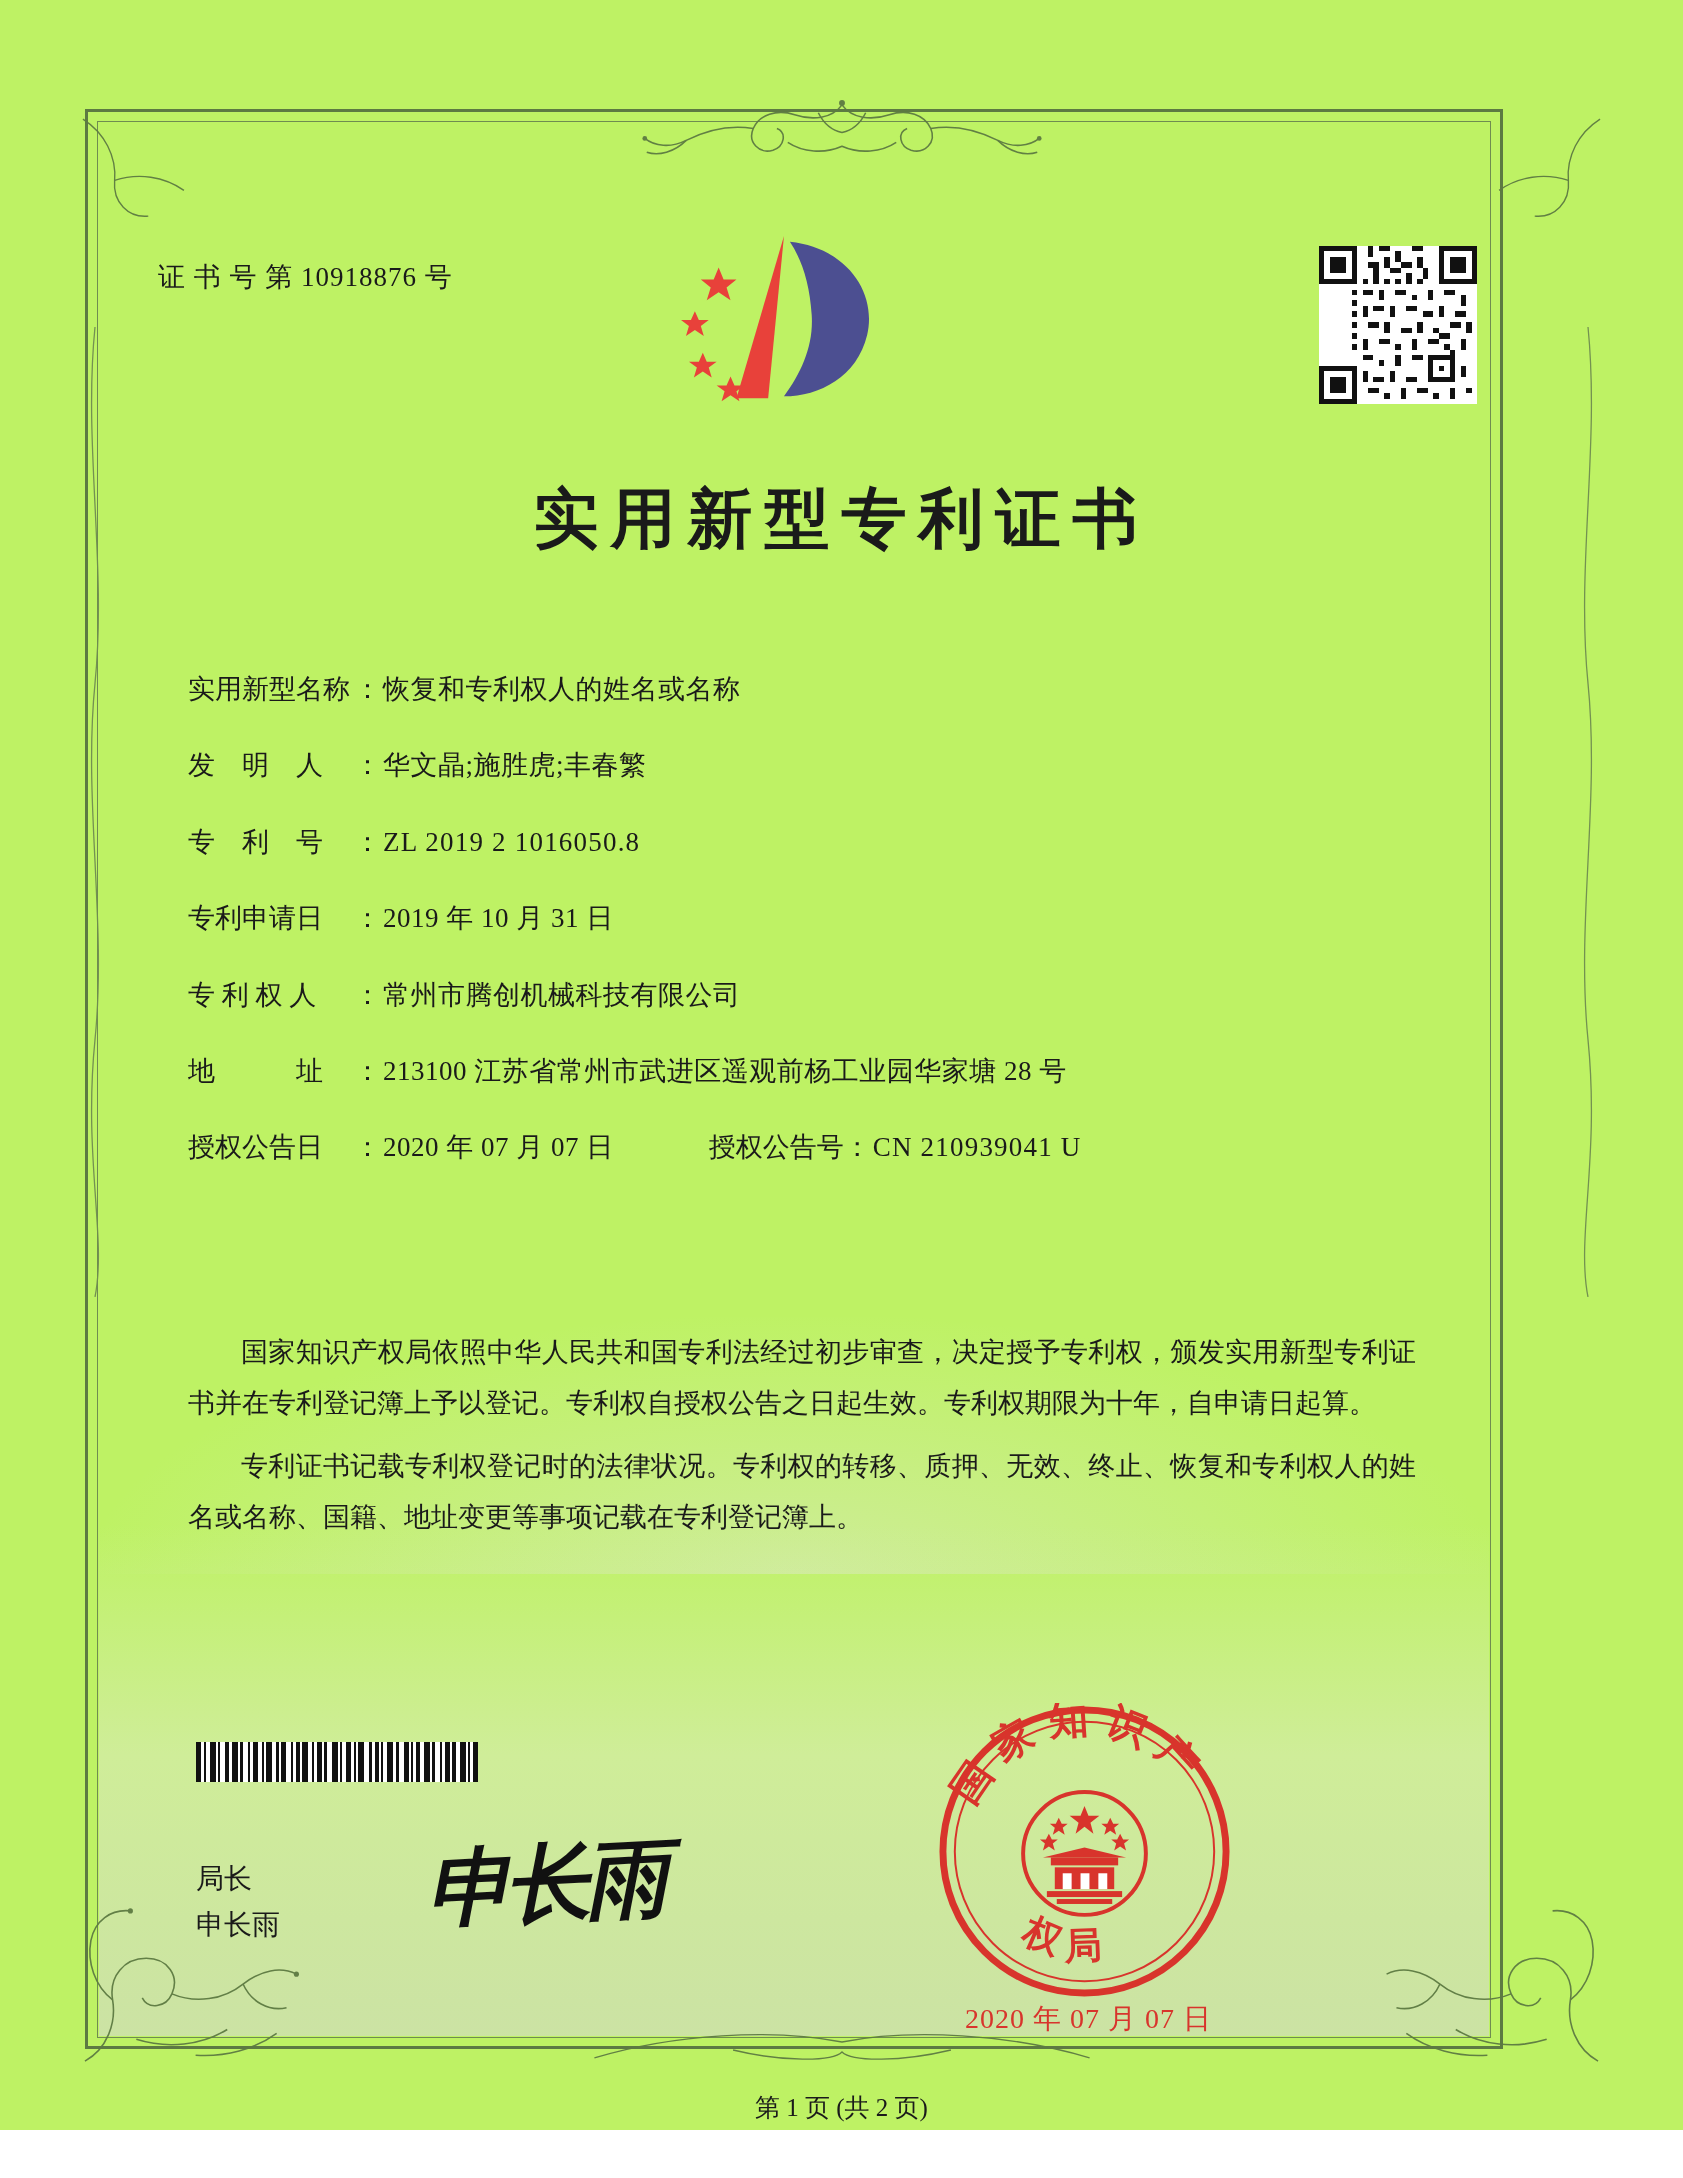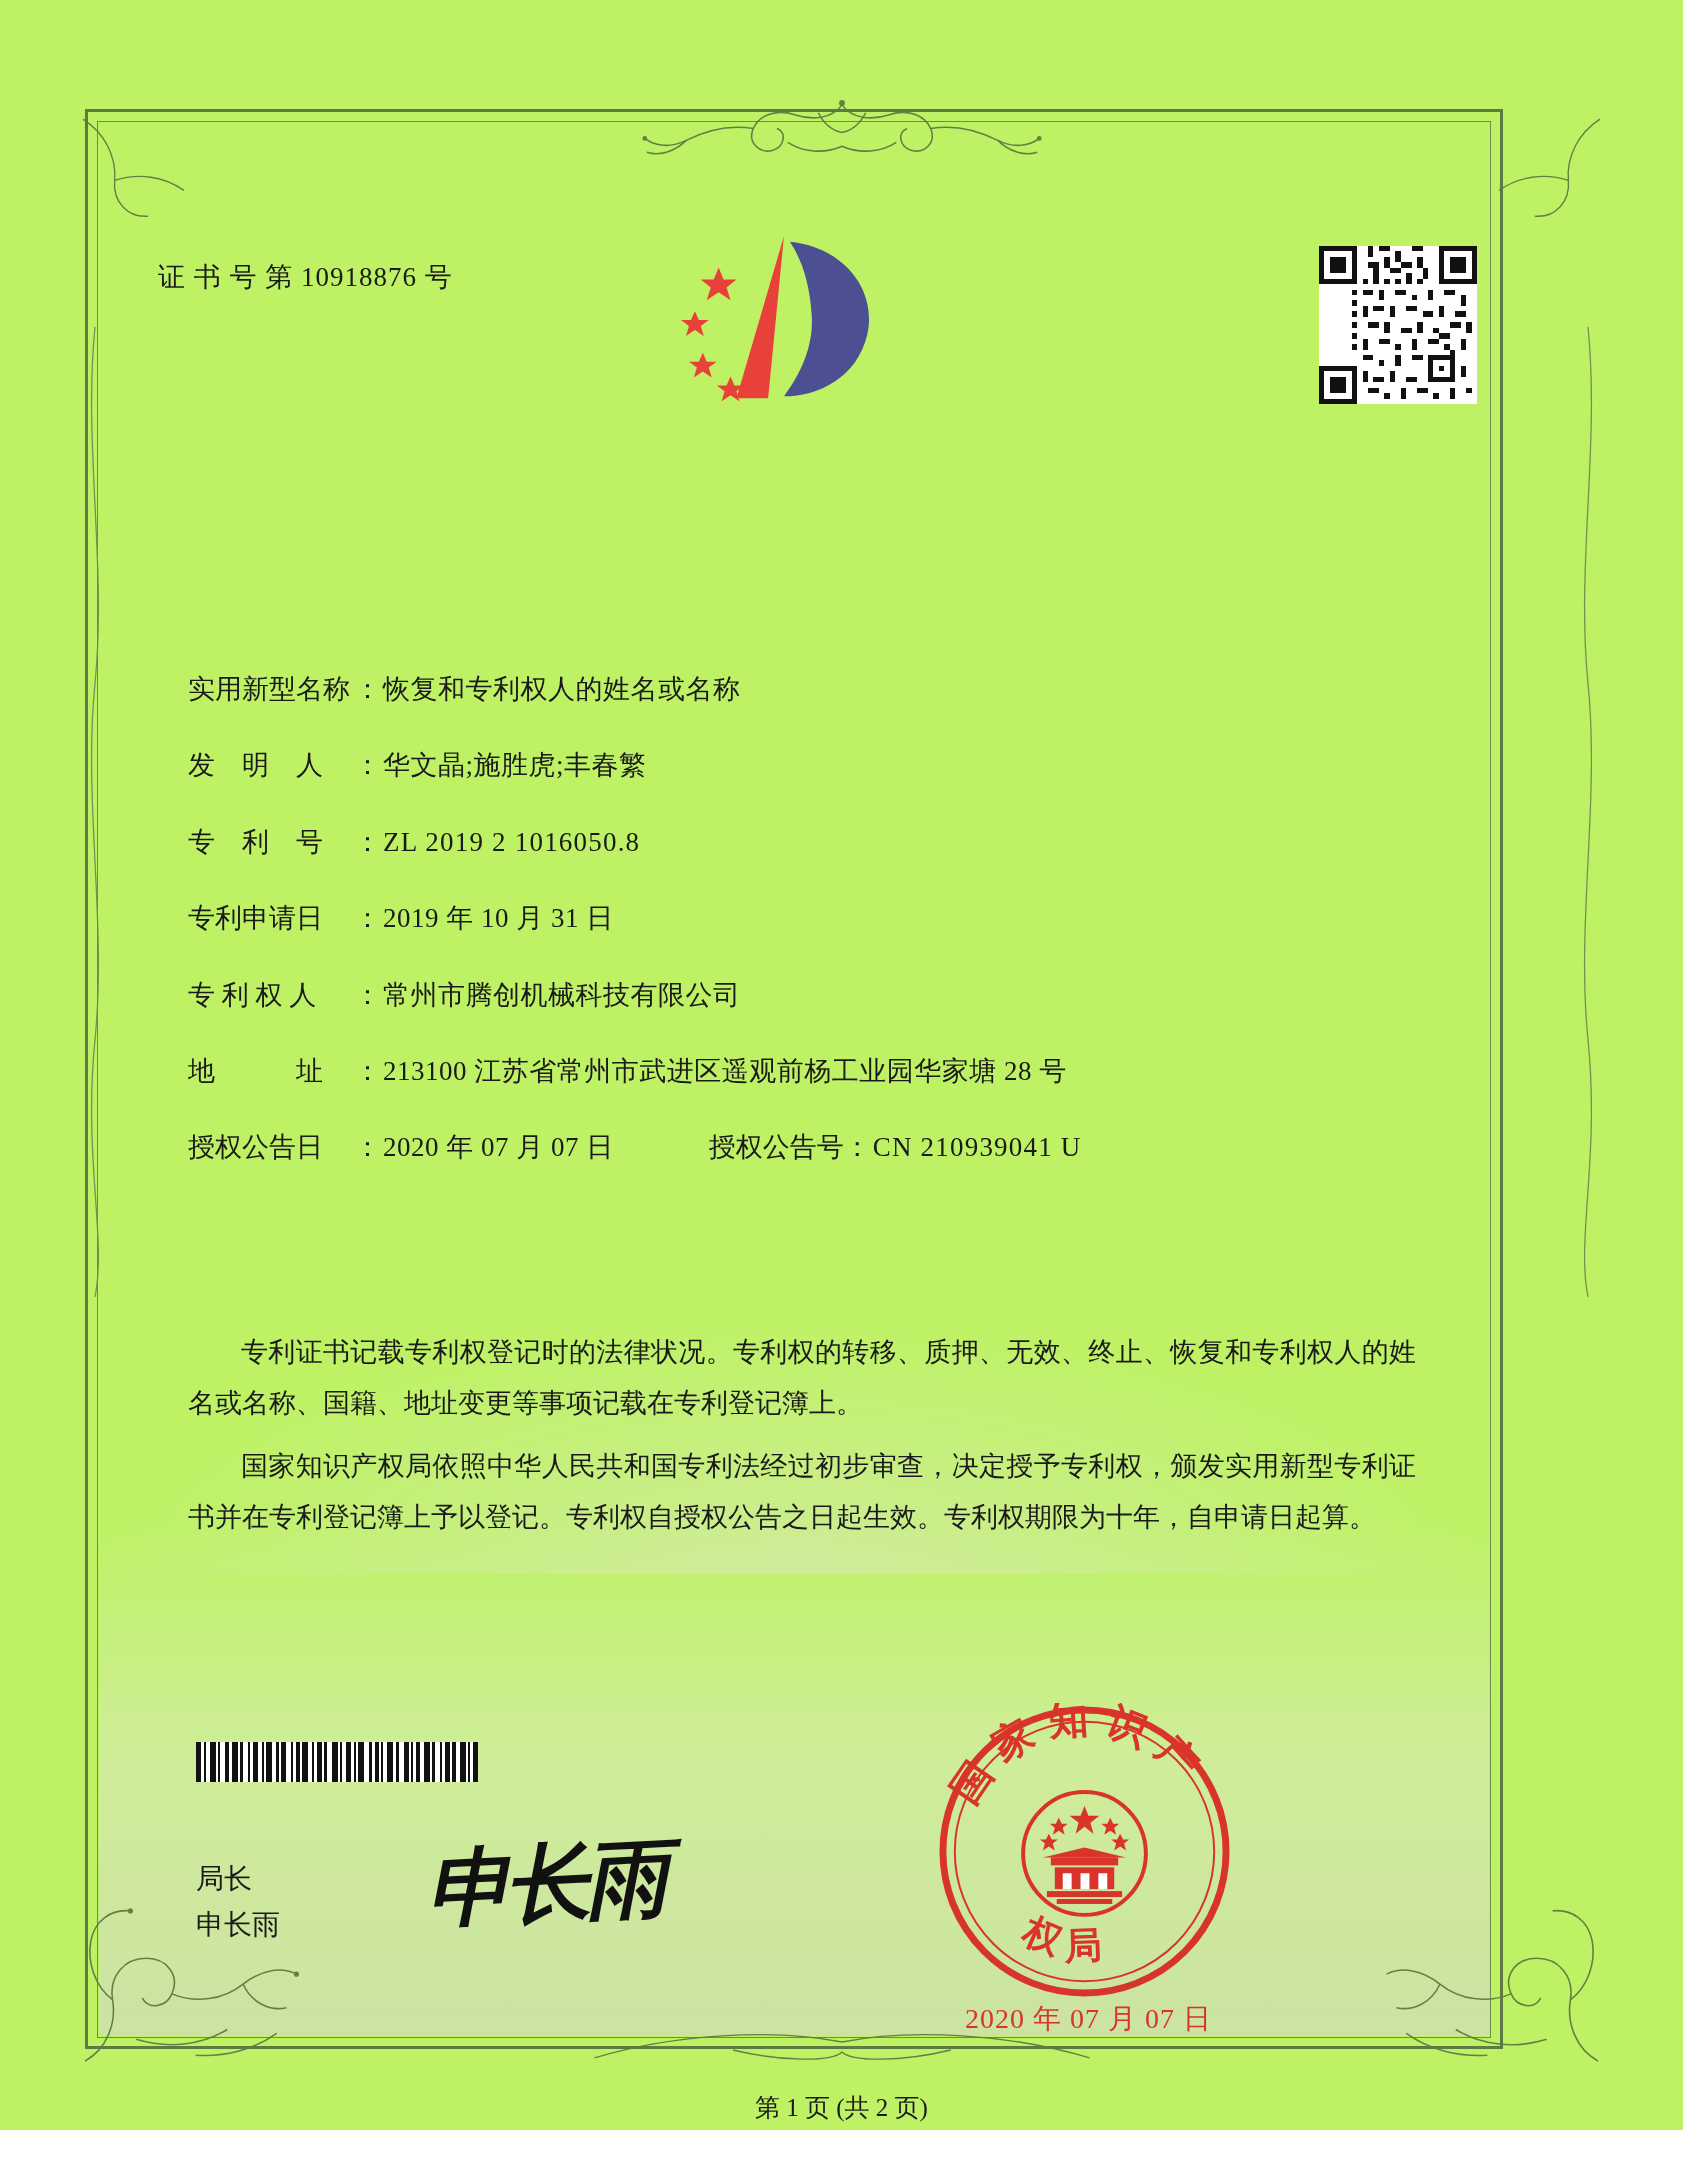--- a/index.html
+++ b/index.html
@@ -418,20 +418,21 @@
           <rect x="24" y="26" width="1" height="2"></rect>
         <rect x="27" y="26" width="1" height="1"></rect>
         <rect x="20" y="12" width="1" height="1"></rect>
           <rect x="24" y="19" width="1" height="1"></rect>
         <rect x="22" y="16" width="2" height="1"></rect>
           <rect x="27" y="14" width="1" height="2"></rect>
       </g>
     </svg>
   </div>
 
+  <div class="title">实用新型专利证书</div>
 
   <div class="fields">
 
     <div class="field-row">
       <span class="field-label">实用新型名称</span>
       <span class="field-colon">：</span>
       <span class="field-value">恢复和专利权人的姓名或名称</span>
     </div>
 
     <div class="field-row">
@@ -469,22 +470,22 @@
       <span class="field-colon">：</span>
       <span class="field-value">2020 年 07 月 07 日</span>
       <span class="dual-gap"></span>
       <span>授权公告号</span>
       <span class="field-colon">：</span>
       <span class="field-value value-mono-ish">CN 210939041 U</span>
     </div>
   </div>
 
   <div class="paras">
+    <p>国家知识产权局依照中华人民共和国专利法经过初步审查，决定授予专利权，颁发实用新型专利证书并在专利登记簿上予以登记。专利权自授权公告之日起生效。专利权期限为十年，自申请日起算。</p>
     <p>专利证书记载专利权登记时的法律状况。专利权的转移、质押、无效、终止、恢复和专利权人的姓名或名称、国籍、地址变更等事项记载在专利登记簿上。</p>
-    <p>国家知识产权局依照中华人民共和国专利法经过初步审查，决定授予专利权，颁发实用新型专利证书并在专利登记簿上予以登记。专利权自授权公告之日起生效。专利权期限为十年，自申请日起算。</p>
   </div>
 
   <div class="barcode">
     <i style="width:5px"></i>
       <i style="width:3px;background:#fff"></i>
     <i style="width:2px"></i>
       <i style="width:4px;background:#fff"></i>
     <i style="width:6px"></i>
       <i style="width:2px;background:#fff"></i>
     <i style="width:2px"></i>

